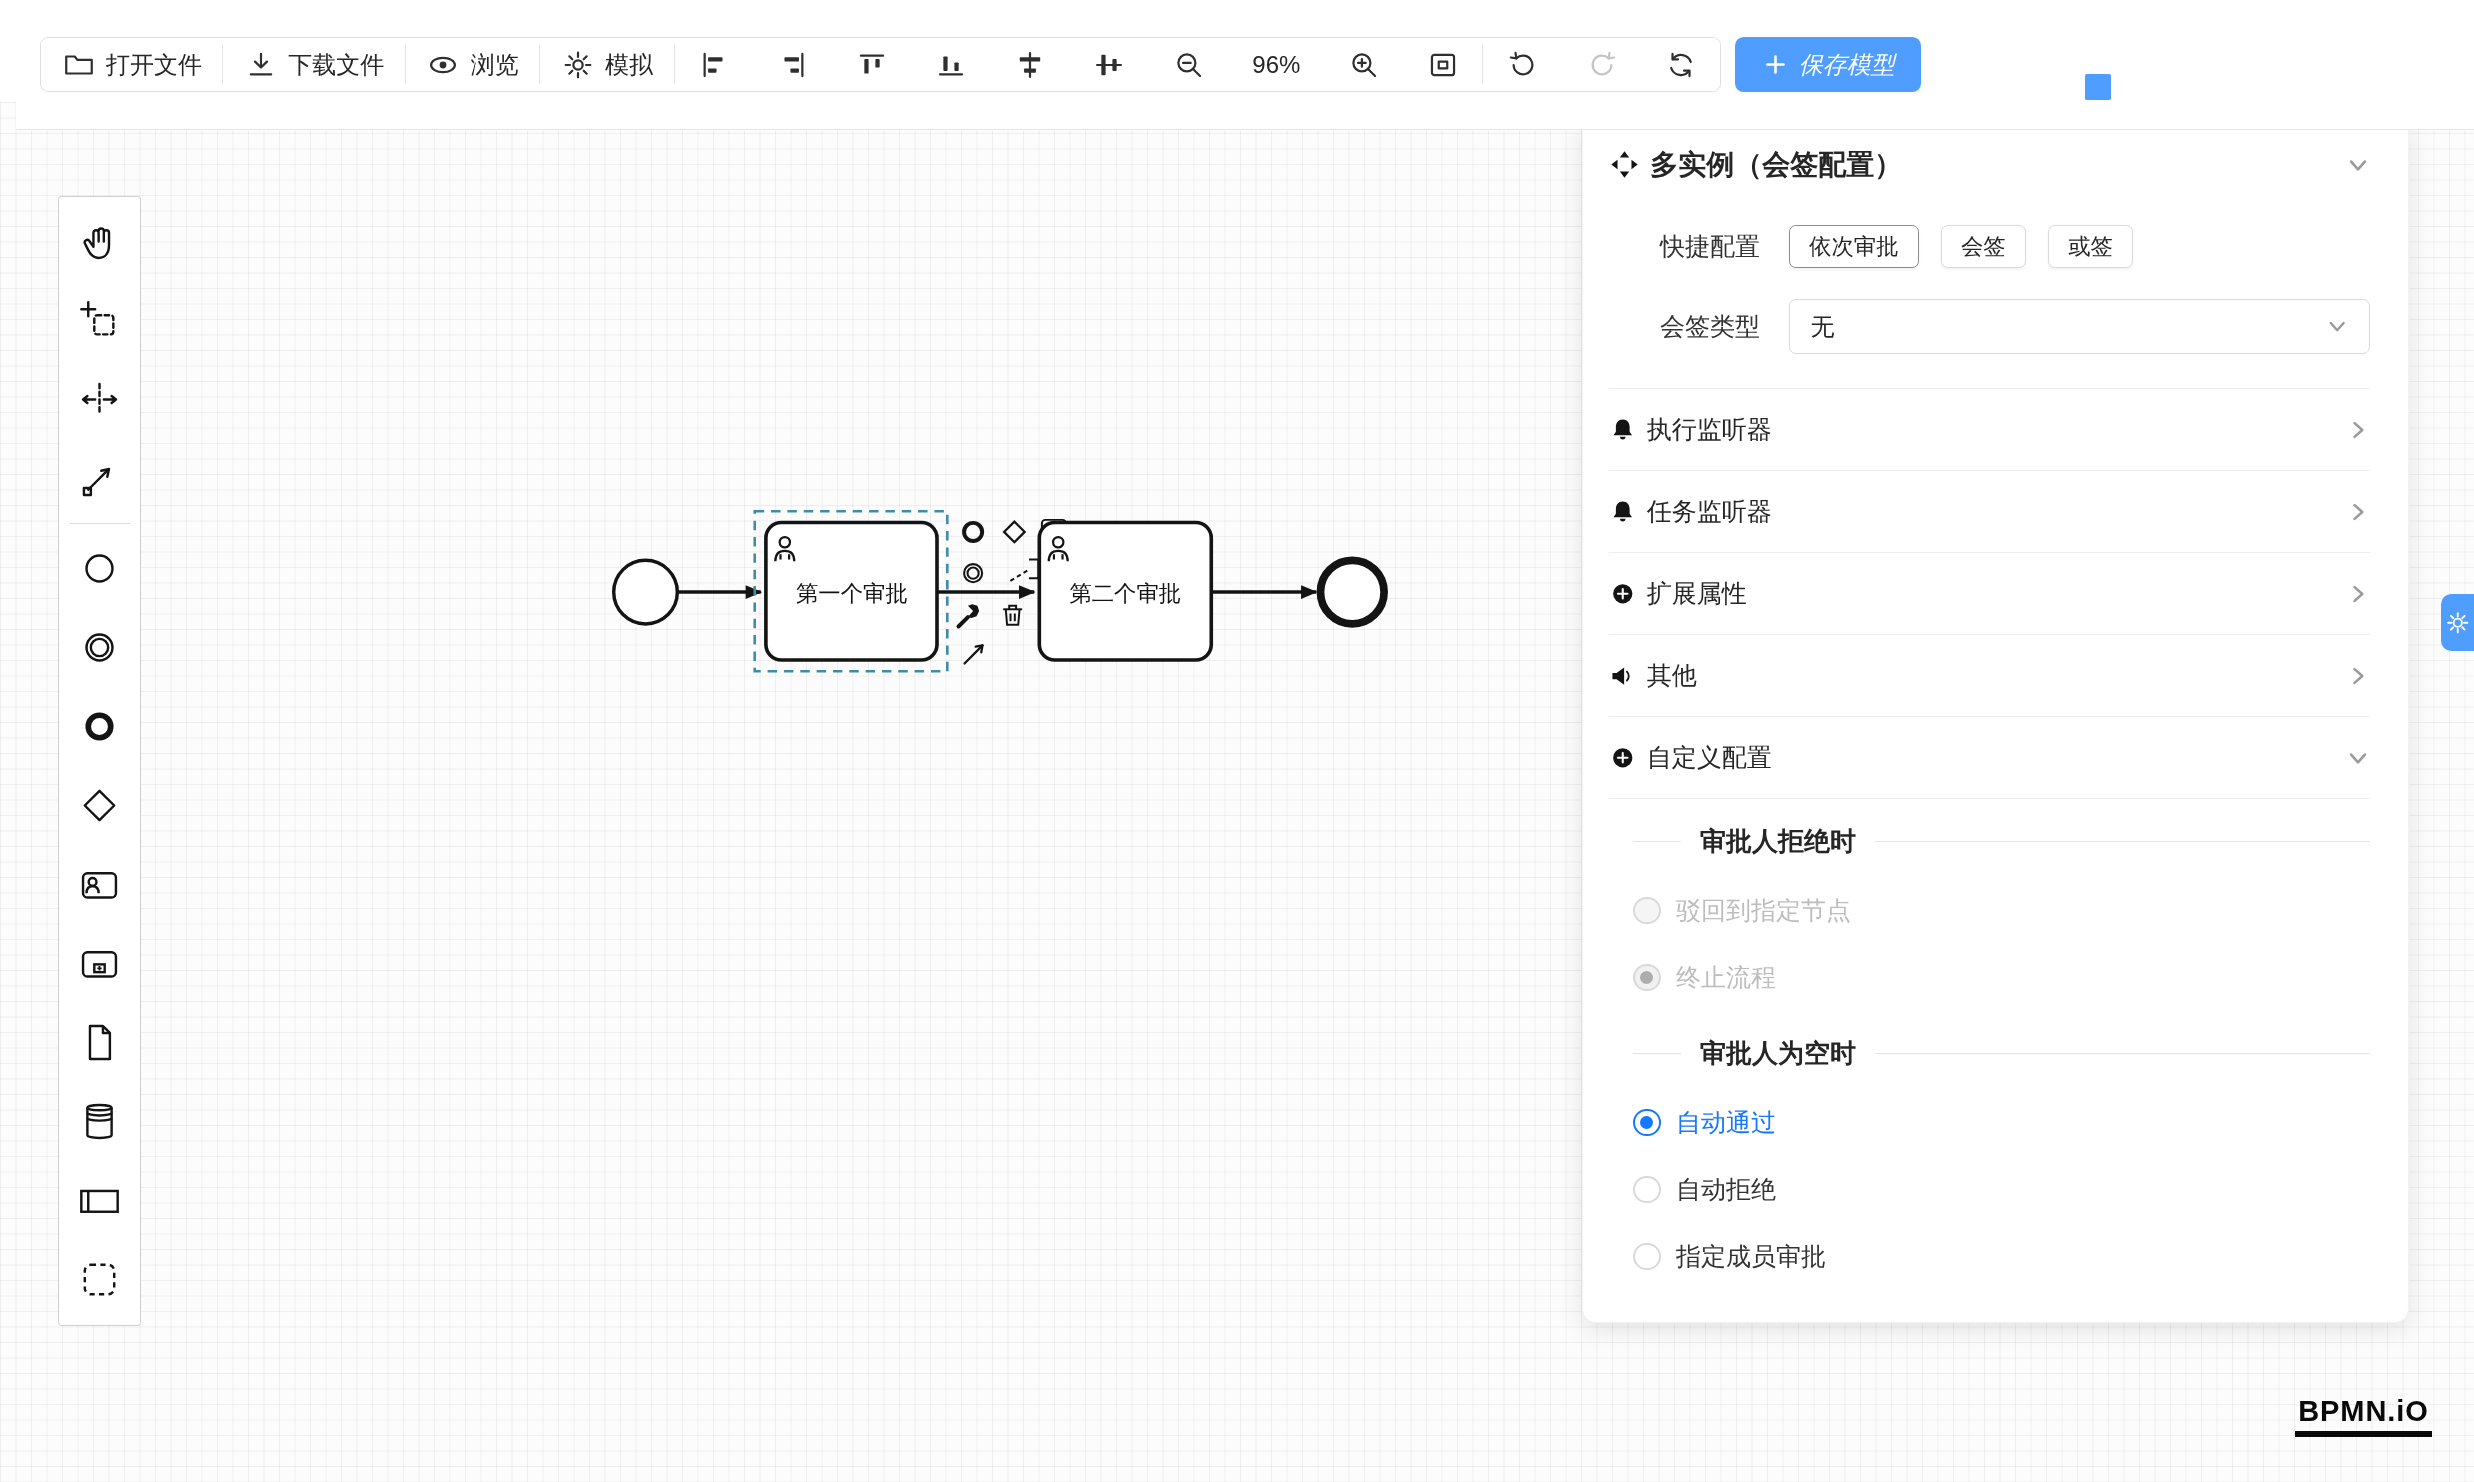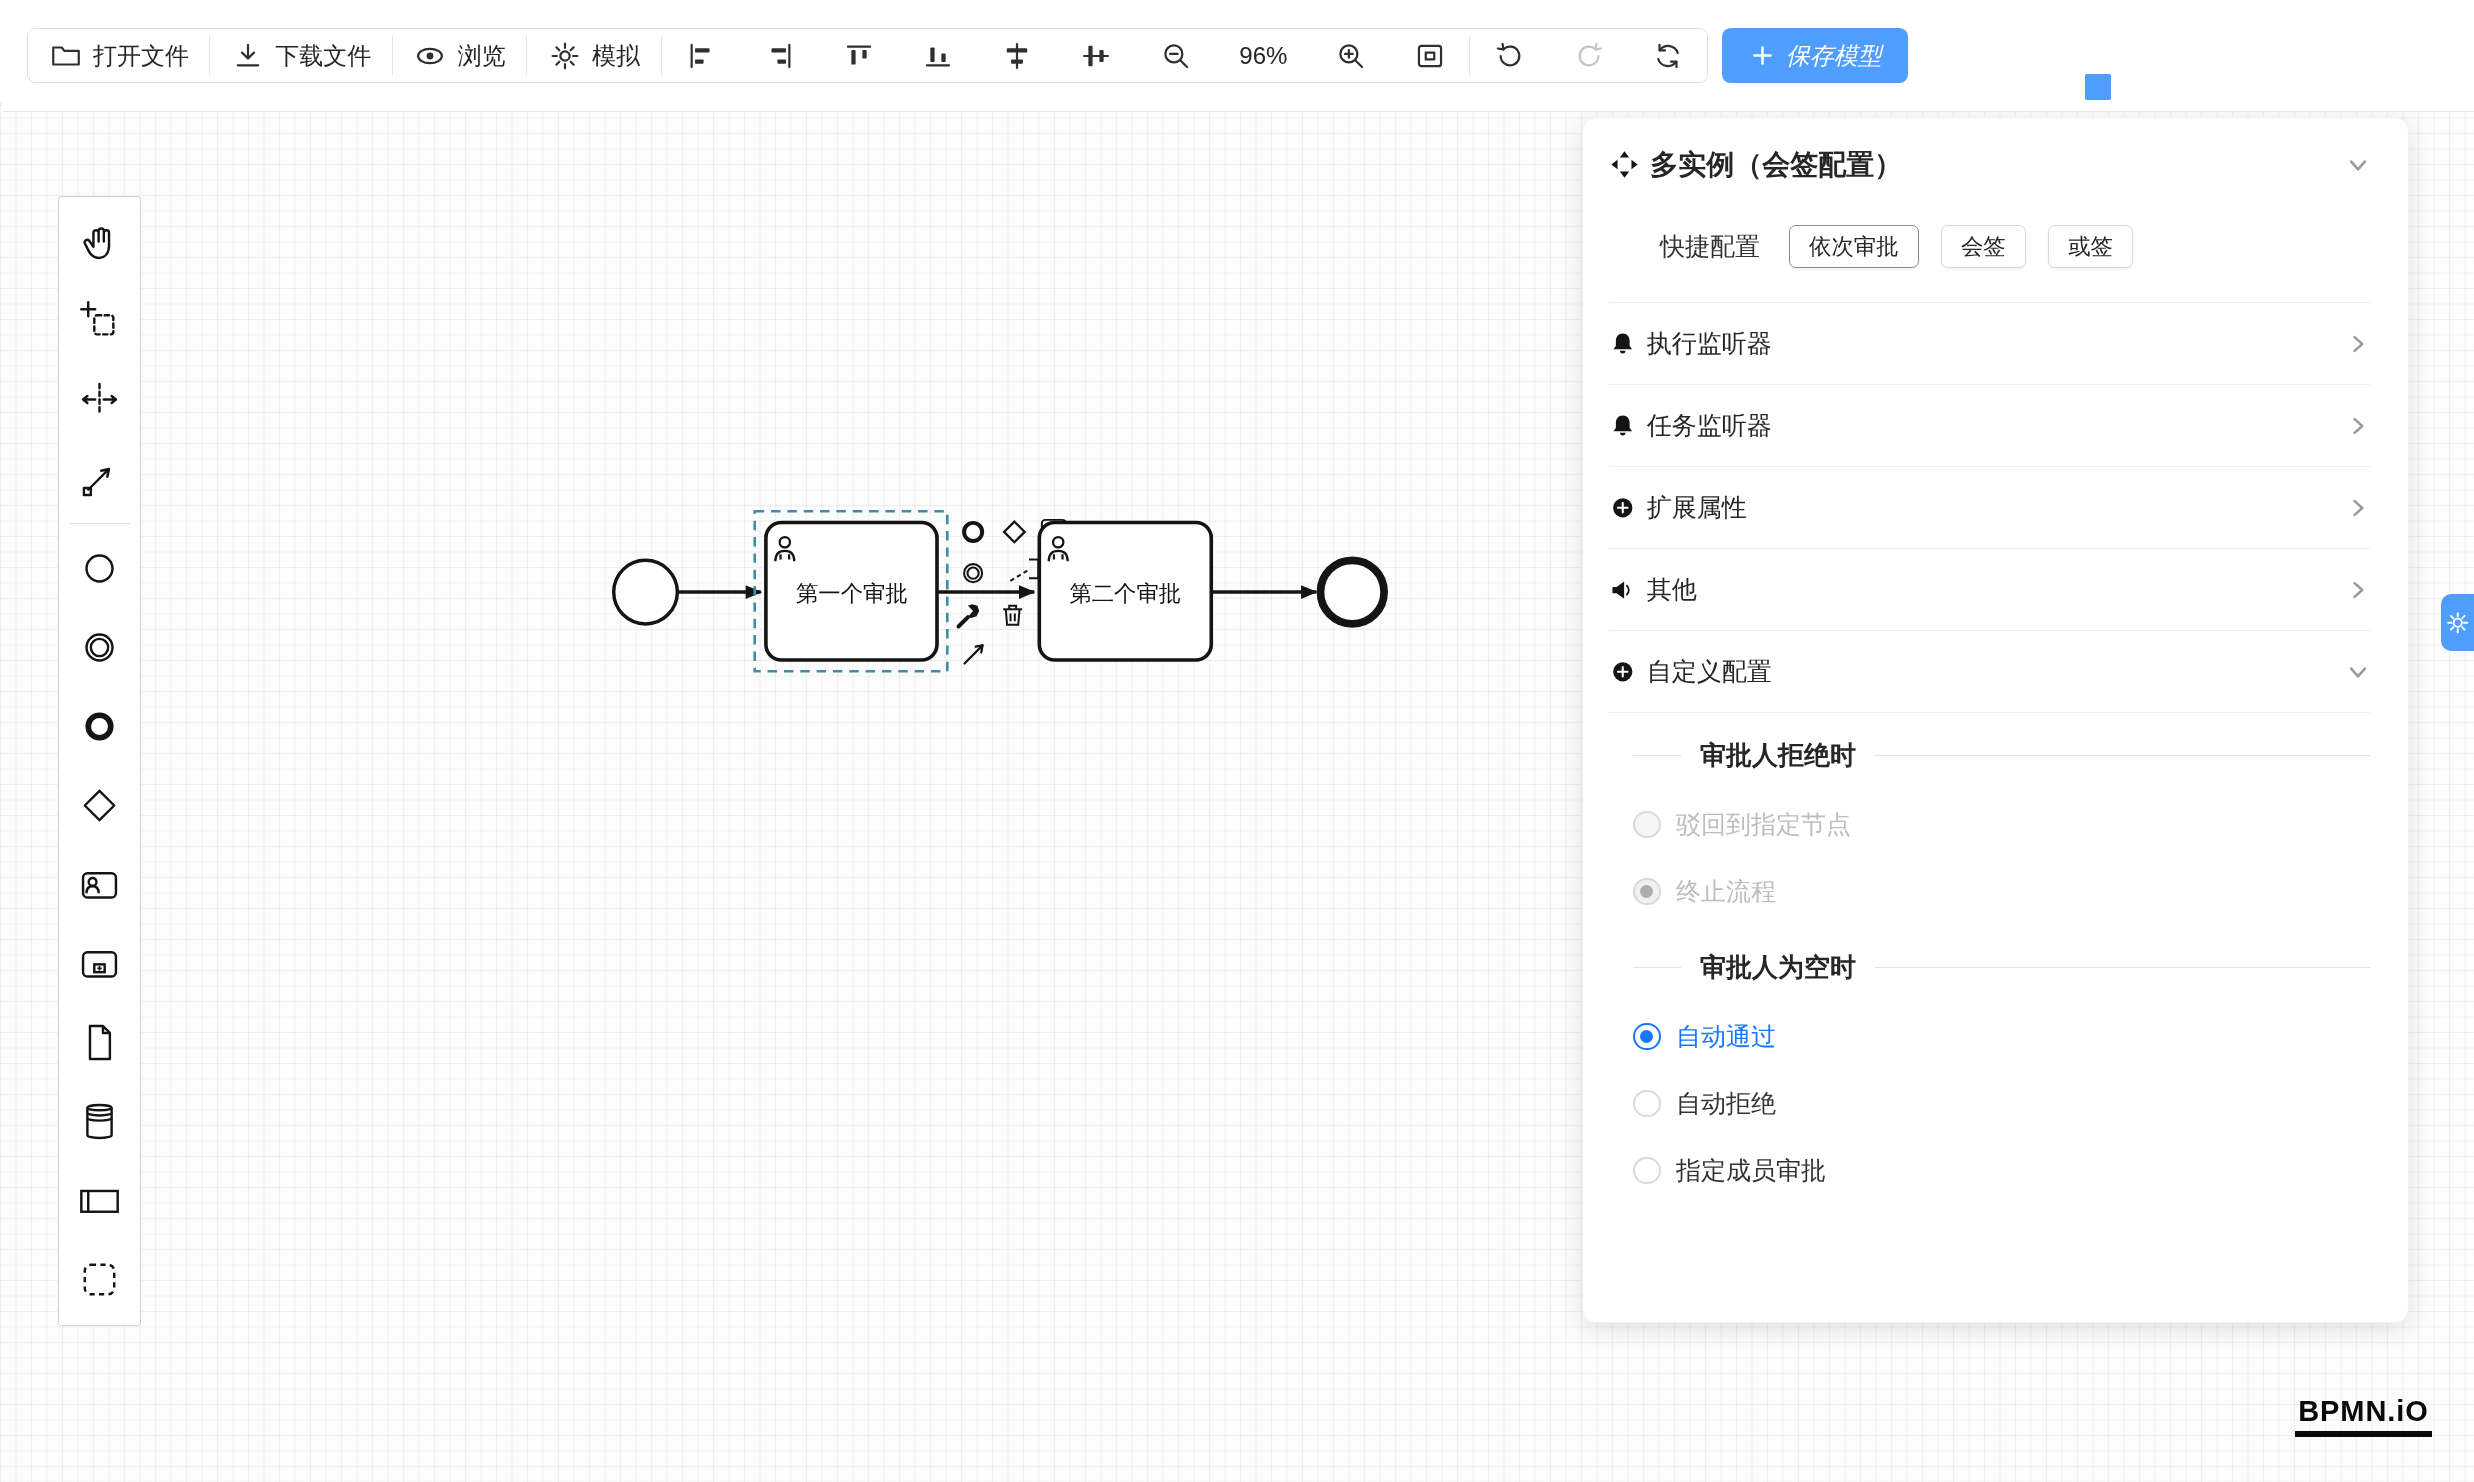--- a/index.html
+++ b/index.html
@@ -1,21 +1,21 @@
 <!DOCTYPE html>
 <html style="font-size:13.8px"><head>
 <meta charset="utf-8">
 <style>
   * { margin:0; padding:0; box-sizing:border-box; }
   html,body { width:2475px; height:1482px; overflow:hidden; }
   body { font-family:"Liberation Sans", sans-serif; background:#fff; color:#262626; }
   .app { position:relative; width:2475px; height:1482px; }
 
   
-  .toolbar { position:absolute; top:0; left:3px; right:0; height:112px; background:#fff;
+  .toolbar { position:absolute; top:0; left:16px; right:0; height:130px; background:#fff;
              border-bottom:0.9px solid #e7e7e7; display:flex; align-items:center; padding:0 24px; z-index:10; }
   .strip { display:flex; align-items:stretch; height:55px; border:0.9px solid #dcdcdc; border-radius:8.6px;
            overflow:hidden; background:#fff; }
   .tbtn { display:flex; align-items:center; gap:10.3px; padding:0 20.6px; font-size:24px; color:#262626;
           background:#fff; border:none; cursor:pointer; font-family:inherit; white-space:nowrap; }
   .ibtn { display:flex; align-items:center; justify-content:center; width:79px; background:#fff; border:none; cursor:pointer; }
   .sep { width:0.9px; background:#e4e4e4; margin:6.9px 0; flex:0 0 0.9px; }
   .zoom-label { display:flex; align-items:center; justify-content:center; width:96px; font-size:24px; color:#262626; }
   .save-btn { margin-left:13.8px; height:55px; padding:0 26px; background:#4f9dff; color:#fff; border:none;
               border-radius:8.6px; font-size:24px; display:flex; align-items:center; gap:8.6px; cursor:pointer; font-family:inherit;font-style:italic; }
@@ -404,20 +404,29 @@
 
     <div class="form-row">
       <span class="flabel">快捷配置</span>
       <div class="qbtns">
         <button class="qbtn qbtn-strong">依次审批</button>
         <button class="qbtn">会签</button>
         <button class="qbtn">或签</button>
       </div>
     </div>
 
+    <div class="form-row type-row">
+      <span class="flabel">会签类型</span>
+      <div class="select">
+        <span>无</span>
+        <svg width="22.4" height="22.4" viewBox="0 0 28 28" fill="none" stroke="#9a9a9a" stroke-width="3" stroke-linecap="round" stroke-linejoin="round">
+            <path d="M6 10l8 9 8-9"></path>
+          </svg>
+      </div>
+    </div>
 
     <div class="sections">
       <div class="prow">
         <svg width="27.5" height="27.5" viewBox="0 0 40 40">
             <path fill="#141414" d="M20 5c-6.5 0-10 5-10 11v7l-3.5 5h27L30 23v-7c0-6-3.5-11-10-11z"></path>
             <path fill="#141414" d="M16 30a4 4 0 0 0 8 0z"></path>
           </svg>
         <span class="ptitle">执行监听器</span>
         <svg width="24" height="24" viewBox="0 0 28 28" fill="none" stroke="#9a9a9a" stroke-width="3" stroke-linecap="round" stroke-linejoin="round">
             <path d="M10 6l9 8-9 8"></path>

